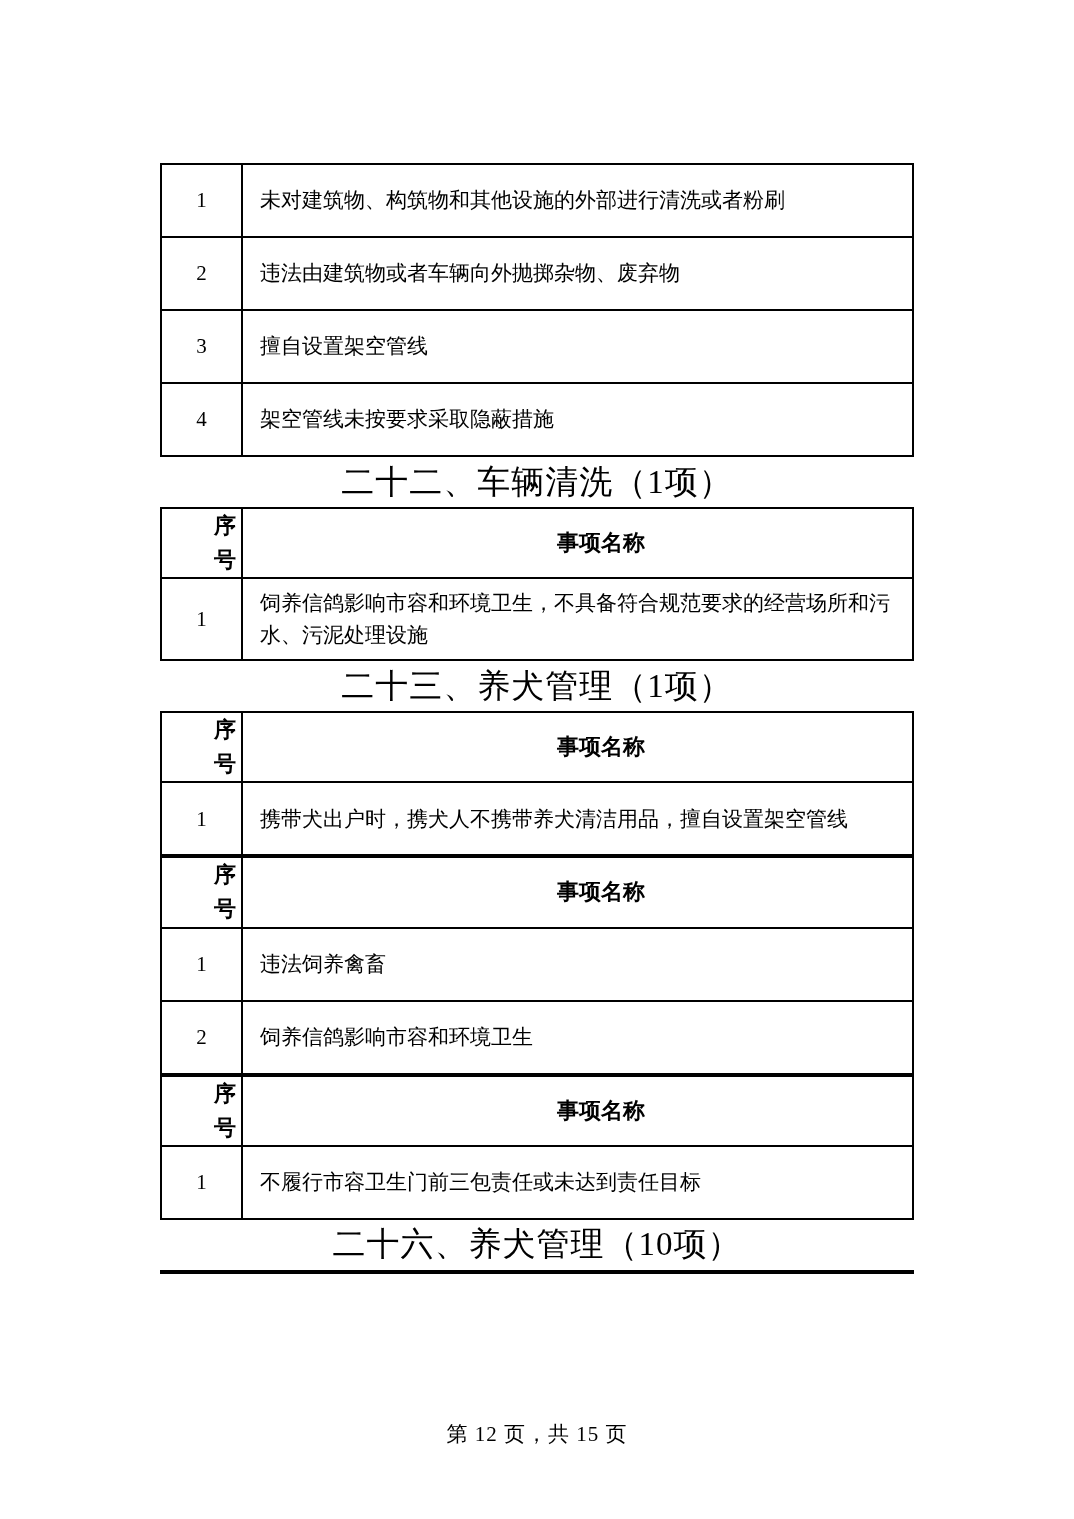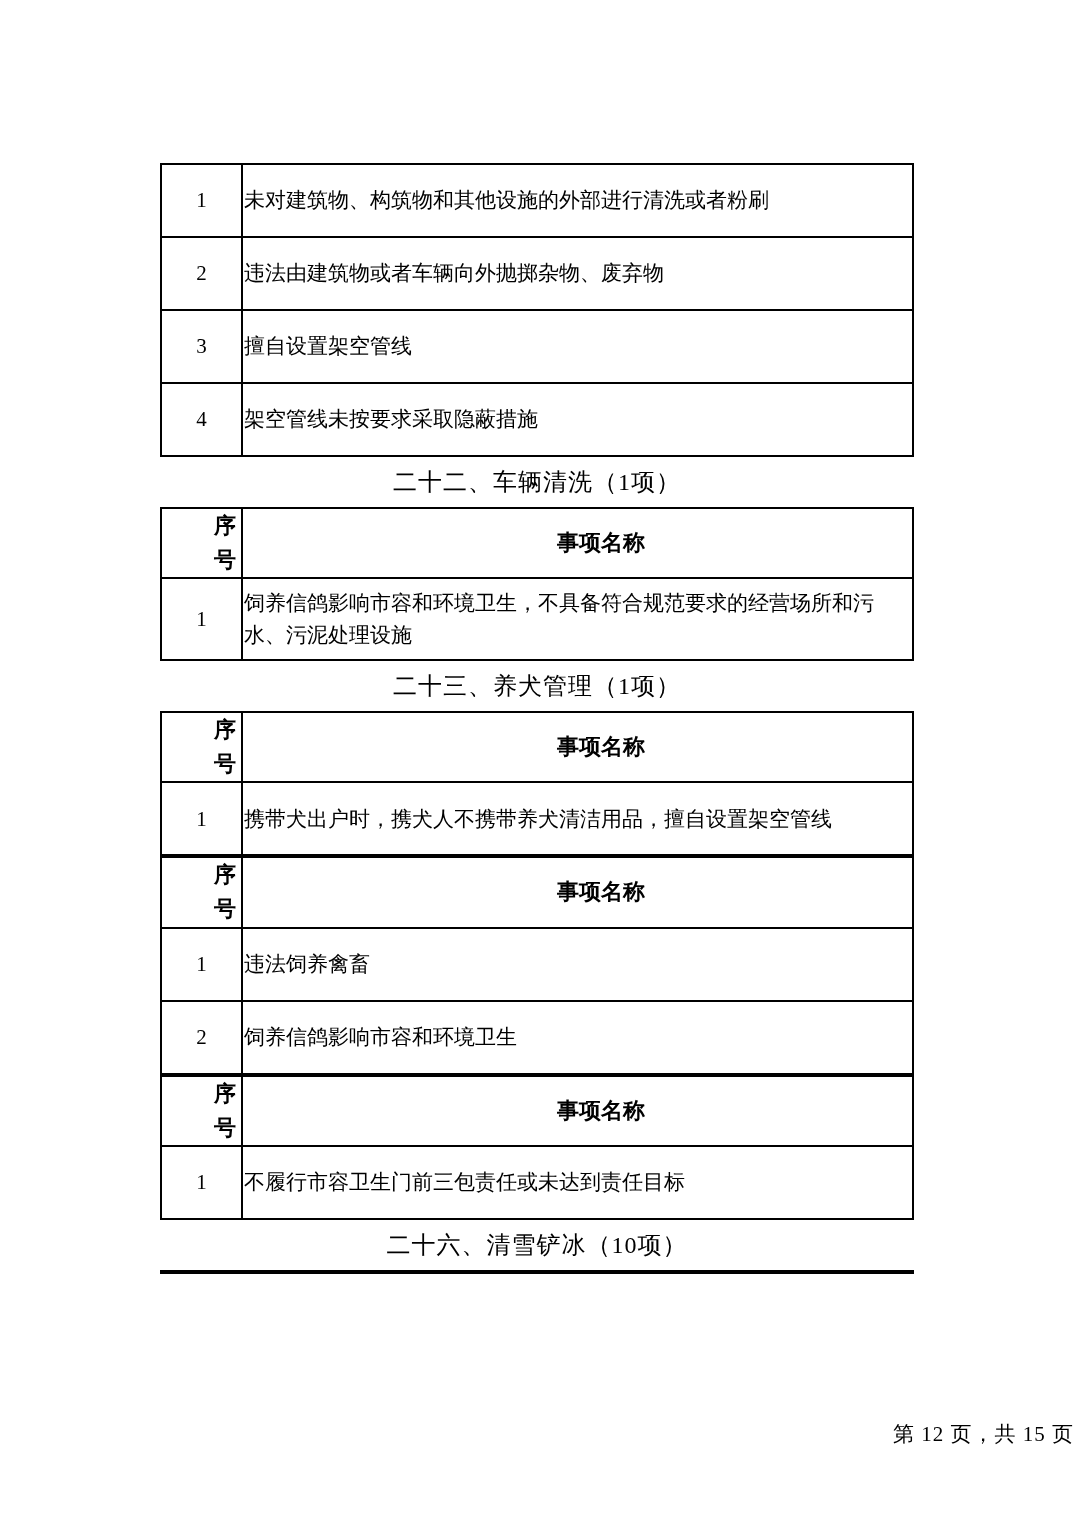--- a/index.html
+++ b/index.html
@@ -30,52 +30,52 @@
     vertical-align: middle;
     font-size: 21px;
     line-height: 1.55;
   }
   col.c-idx { width: 81px; }
   td.idx {
     text-align: center;
     font-size: 21px;
   }
   td.name {
-    padding: 6px 12px 6px 1px;
+    padding: 6px 12px 6px 17px;
     text-align: left;
   }
   tr.hdr td {
     height: 67px;
     font-weight: bold;
     text-align: center;
     font-size: 22px;
     padding-left: 47px;
   }
   tr.row-single td { height: 73px; }
   tr.row-double td { height: 82px; }
   .section-title {
     height: 50px;
     display: flex;
     align-items: center;
     justify-content: center;
-    font-size: 24px;
+    font-size: 33px;
     letter-spacing: 1px;
     font-weight: normal;
   }
   .thick-rule {
     height: 4px;
     background: #000000;
     width: 100%;
   }
   .footer {
     position: absolute;
     left: 0;
     top: 1420px;
     width: 100%;
-    text-align: right;
+    text-align: center;
     font-size: 21px;
     letter-spacing: 1px;
   }
 </style>
 </head>
 <body>
 
 <div class="page">
   <div class="content">
 
@@ -171,19 +171,19 @@
           <td>序号</td>
           <td>事项名称</td>
         </tr>
         <tr class="row-single">
           <td class="idx">1</td>
           <td class="name">不履行市容卫生门前三包责任或未达到责任目标</td>
         </tr>
       </tbody>
     </table>
 
-    <div class="section-title">二十六、清雪铲冰（10项）</div>
+    <div class="section-title">二十六、养犬管理（10项）</div>
     <div class="thick-rule"></div>
 
   </div>
 
   <div class="footer">第 12 页，共 15 页</div>
 </div>
 
 </body></html>

